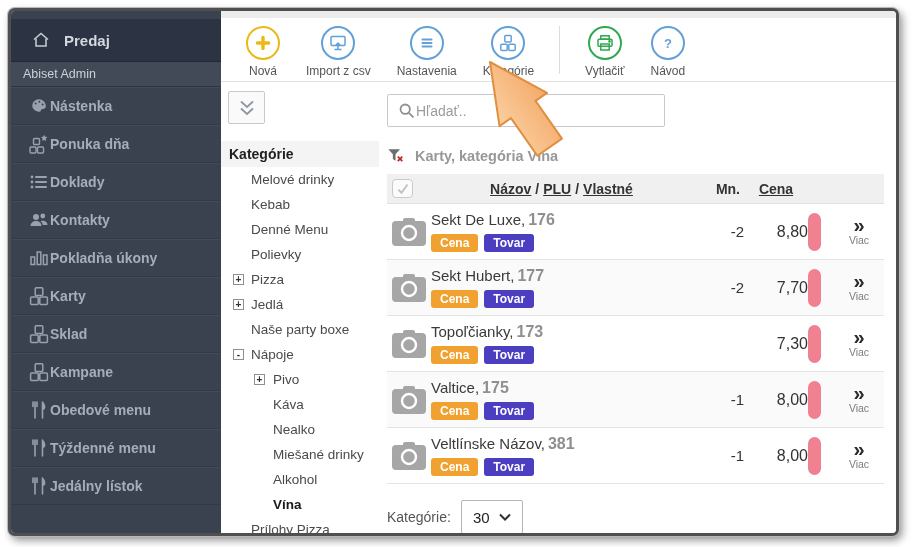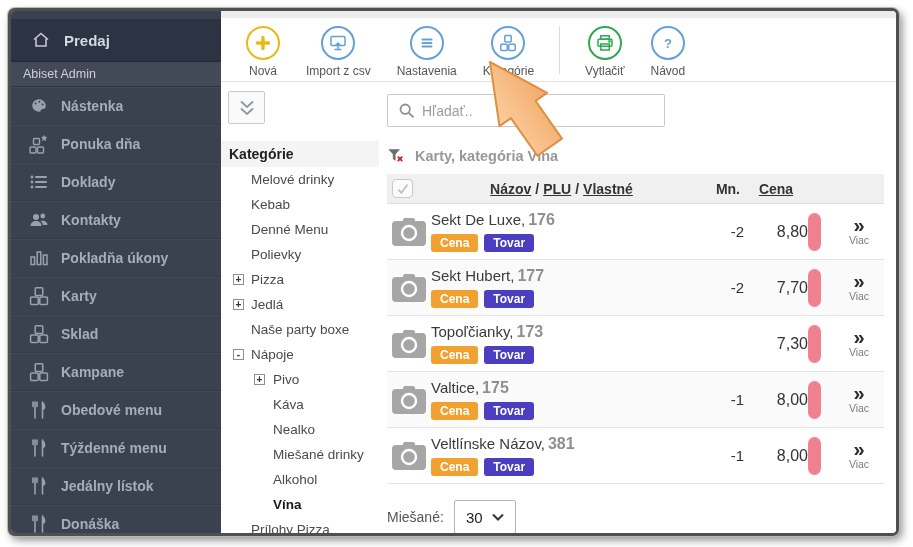--- a/index.html
+++ b/index.html
@@ -14,21 +14,21 @@
 
   
   .sidebar { width:210px; flex-shrink:0; background:#3a4250; color:#a9b0bc; }
   .side-header { height:43px; background:#2c3342; display:flex; align-items:center;
                  gap:13px; padding-left:20px; font-weight:bold; font-size:15px;
                  color:#d4d8df; border-bottom:1px solid #232937; cursor:pointer;margin-top:8px; }
   .side-header svg { color:#c3c9d3; }
   .side-account { height:25px; background:#424a58; display:flex; align-items:center;
                   padding-left:12px; font-size:12.5px; color:#ccd0d8;
                   border-bottom:1px solid #2e3542; }
-  .side-item { height:38px; display:flex; align-items:center; gap:12px; padding-left:18px;
+  .side-item { height:38px; display:flex; align-items:center; gap:1px; padding-left:18px;
                font-weight:bold; font-size:14px; color:#a6adba; cursor:pointer;
                border-bottom:1px solid #323a47; border-top:1px solid #434b5a; }
   .side-item svg { color:#99a1ae; flex-shrink:0; }
 
   
   .right { flex:1; display:flex; flex-direction:column; min-width:0; }
   .topstrip { height:7px; background:#ececec; }
   .toolbar { height:64px; background:#fff; border-bottom:1px solid #e3e3e3;
              display:flex; align-items:flex-start; padding:6px 0 0 12px; }
   .tool { display:flex; flex-direction:column; align-items:center; padding:2px 13px; cursor:pointer; }
@@ -51,21 +51,21 @@
   .cat-item.lvl2 { padding-left:52px; }
   .cat-item.selected { font-weight:bold; color:#1a1a1a; }
   .expander { position:absolute; left:12px; top:7px; width:11px; height:11px;
               border:1px solid #8f8f8f; background:#fff; font-size:10px; line-height:9px;
               text-align:center; color:#333; font-weight:bold; cursor:pointer; }
   .lvl2 .expander { left:33px; }
 
   
   .main { flex:1; min-width:0; padding:10px 12px 0 8px; }
   .searchbox { width:278px; height:33px; border:1px solid #c9c9c9; border-radius:2px;
-               display:flex; align-items:center; gap:6px; padding:0 10px; margin:2px 0 20px; }
+               display:flex; align-items:center; gap:0; padding:0 10px; margin:2px 0 20px; }
   .searchbox input { border:none; outline:none; flex:1; font-size:14px; color:#333;
                      font-family:inherit; background:transparent; }
   .searchbox input::placeholder { color:#9c9c9c; }
   .filter-row { display:flex; align-items:center; gap:10px; margin-bottom:9px;
                 font-weight:bold; color:#989898; font-size:14.5px; }
 
   .grid { display:grid; grid-template-columns:44px 1fr 52px 64px 26px 50px; align-items:center; }
   .thead { background:#f0f0f0; height:30px; font-weight:bold; font-size:14px; color:#333;
            border-bottom:1px solid #e0e0e0; }
   .hcheck { width:21px; height:19px; border:1px solid #c9c9c9; border-radius:4px;
@@ -221,30 +221,20 @@
     <div class="side-item">
       <svg width="20" height="20" viewBox="0 0 20 20">
           <g stroke="currentColor" stroke-width="1.6" stroke-linecap="round" fill="none">
             <path d="M4 2v4.5M6 2v4.5M8 2v4.5M6 6.5V18"></path>
             <path d="M13.5 2v16"></path>
           </g>
           <path d="M13.5 2c2 .3 2.8 3.2 2.8 5.2 0 1.8-1.1 2.8-2.8 2.8z" fill="currentColor"></path>
         </svg>
       <span>Jedálny lístok</span>
     </div>
-    <div class="side-item">
-      <svg width="20" height="20" viewBox="0 0 20 20">
-          <g stroke="currentColor" stroke-width="1.6" stroke-linecap="round" fill="none">
-            <path d="M4 2v4.5M6 2v4.5M8 2v4.5M6 6.5V18"></path>
-            <path d="M13.5 2v16"></path>
-          </g>
-          <path d="M13.5 2c2 .3 2.8 3.2 2.8 5.2 0 1.8-1.1 2.8-2.8 2.8z" fill="currentColor"></path>
-        </svg>
-      <span>Donáška</span>
-    </div>
   </div>
 
   <div class="right">
     <div class="topstrip"></div>
 
     <div class="toolbar">
       <div class="tool c-yellow">
         <span class="tool-circle">
             <svg width="20" height="20" viewBox="0 0 20 20">
               <path d="M10 4.4v11.2M4.4 10h11.2" stroke="currentColor" stroke-width="3.4" stroke-linecap="round"></path>
@@ -477,21 +467,21 @@
                 <div class="pinkbar"></div>
               </div>
             <div class="cell-more">
                 <span class="more-icon">»</span>
                 <span class="more-label">Viac</span>
               </div>
           </div>
         </div>
 
         <div class="pager">
-          <span>Miešané:</span>
+          <span>Kategórie:</span>
           <div class="pager-select">
             <span>30</span>
             <svg width="12" height="8" viewBox="0 0 12 8">
                 <path d="M1 1.5l5 5 5-5" stroke="#333" stroke-width="2" fill="none"></path>
               </svg>
           </div>
         </div>
       </div>
     </div>
   </div>

